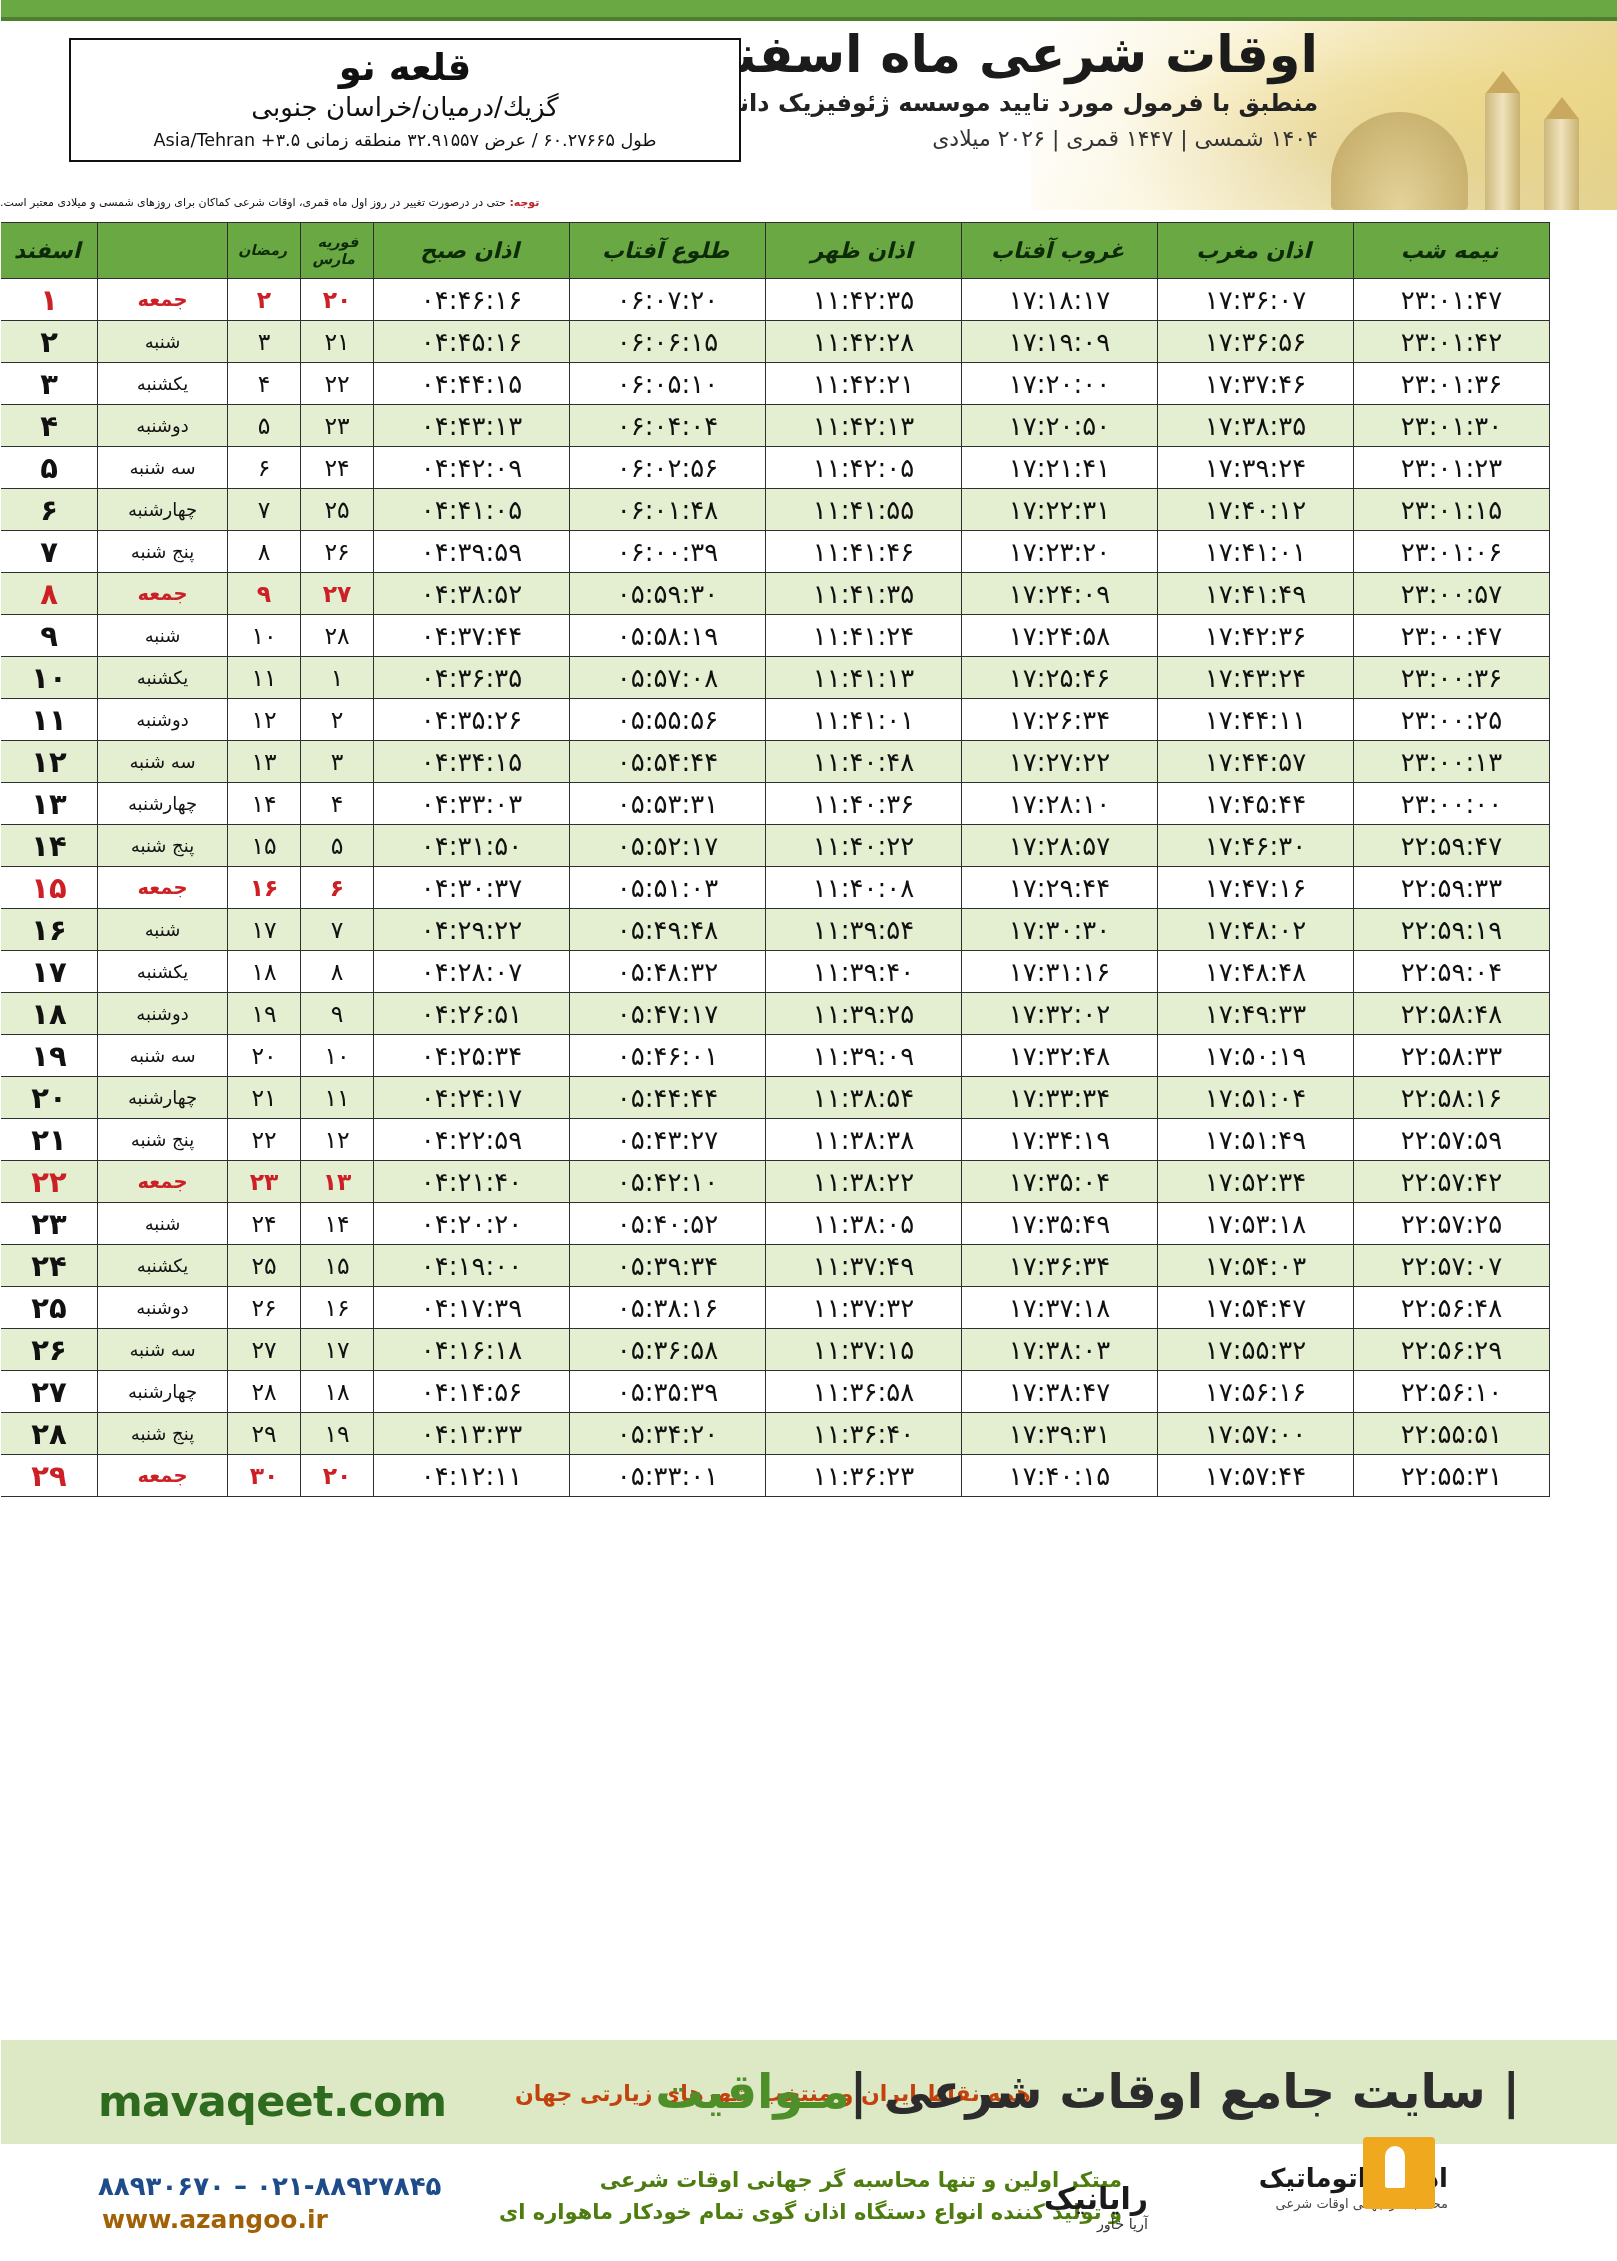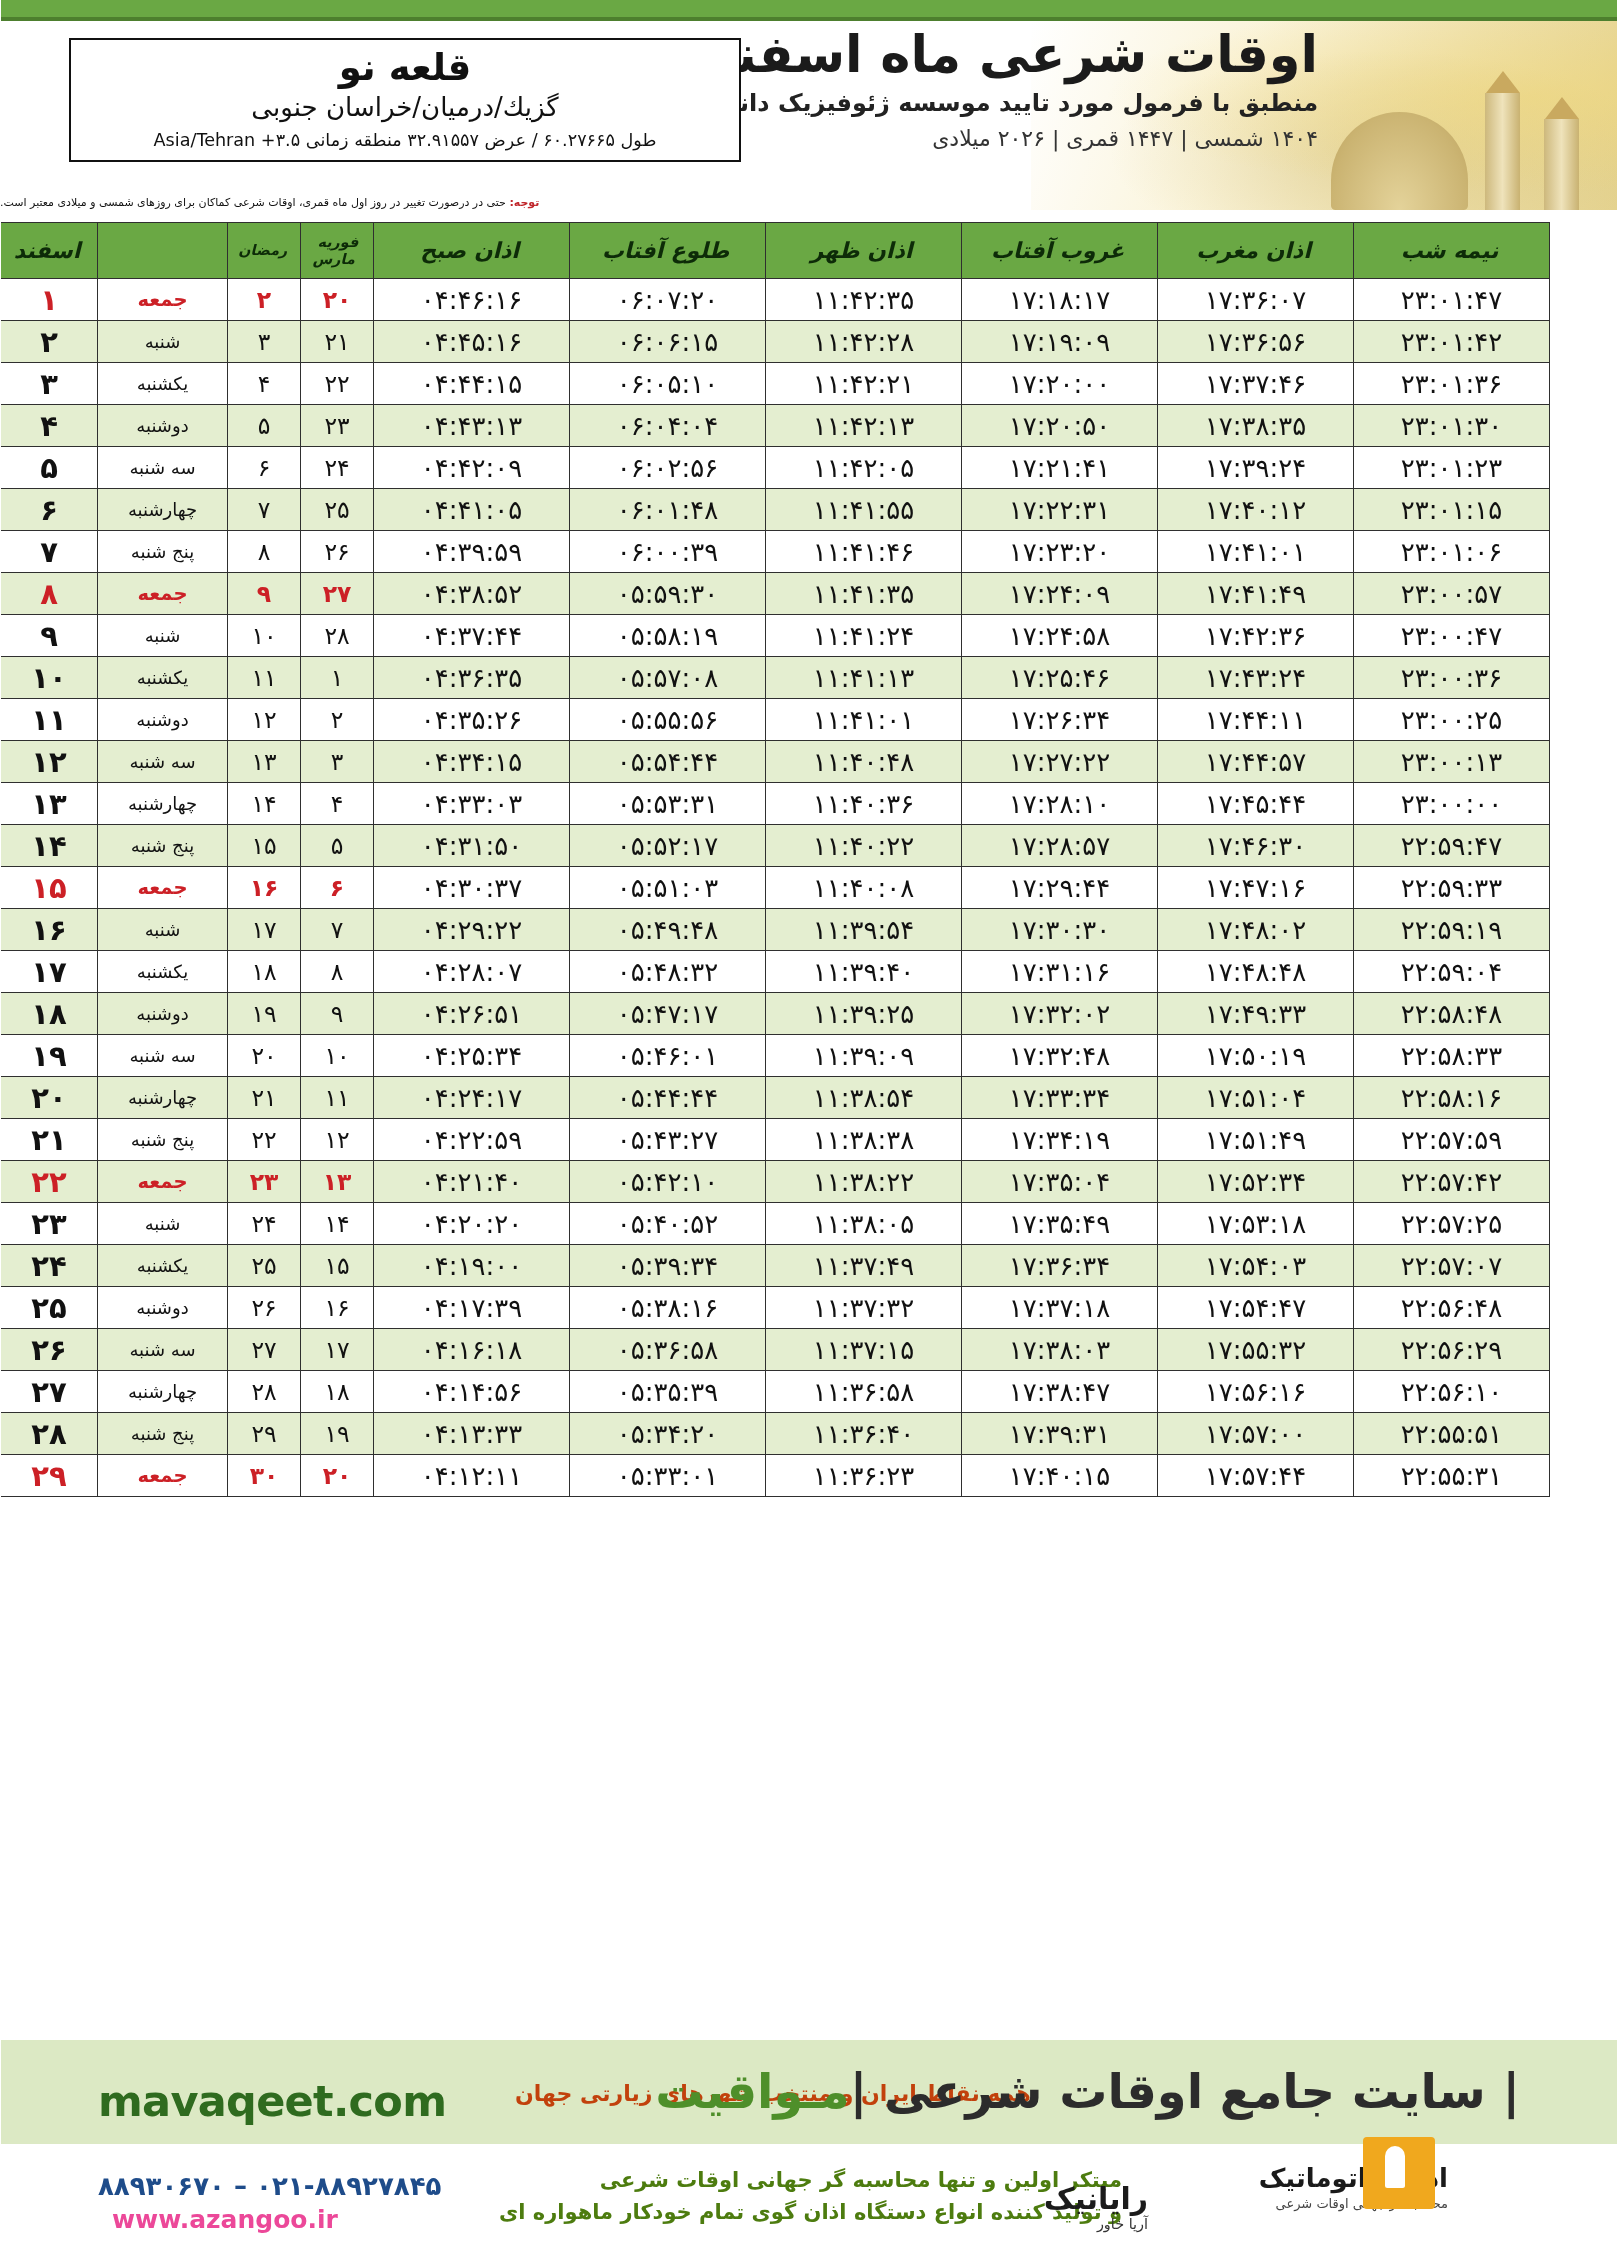--- a/index.html
+++ b/index.html
@@ -144,21 +144,21 @@
   }
   .footer-brand .green { color:#4e8f2a; }
 
   .footer-bottom {
     position:absolute; bottom:0; left:0; width:1546px; height:117px; background:#fff;
   }
   .phone {
     position:absolute; bottom:60px; left:98px; font-size:26px; font-weight:bold; color:#1e4c8a;
   }
   .site2 {
-    position:absolute; bottom:27px; left:112px; font-size:25px; font-weight:bold; color:#ec4899;
+    position:absolute; bottom:27px; left:102px; font-size:25px; font-weight:bold; color:#a16207;
   }
   .redtext {
     position:absolute; bottom:33px; left:470px; width:652px; 
     direction:rtl; font-size:21px; color:#4d7c0f; font-weight:bold; line-height:1.5;
   }
   .azan-logo {
     position:absolute; bottom:26px; right:98px; width:274px; height:72px; direction:rtl;
   }
   .azan-logo .lg-top {
     font-size:26px; font-weight:bold; color:#1a1a1a; text-align:right;

